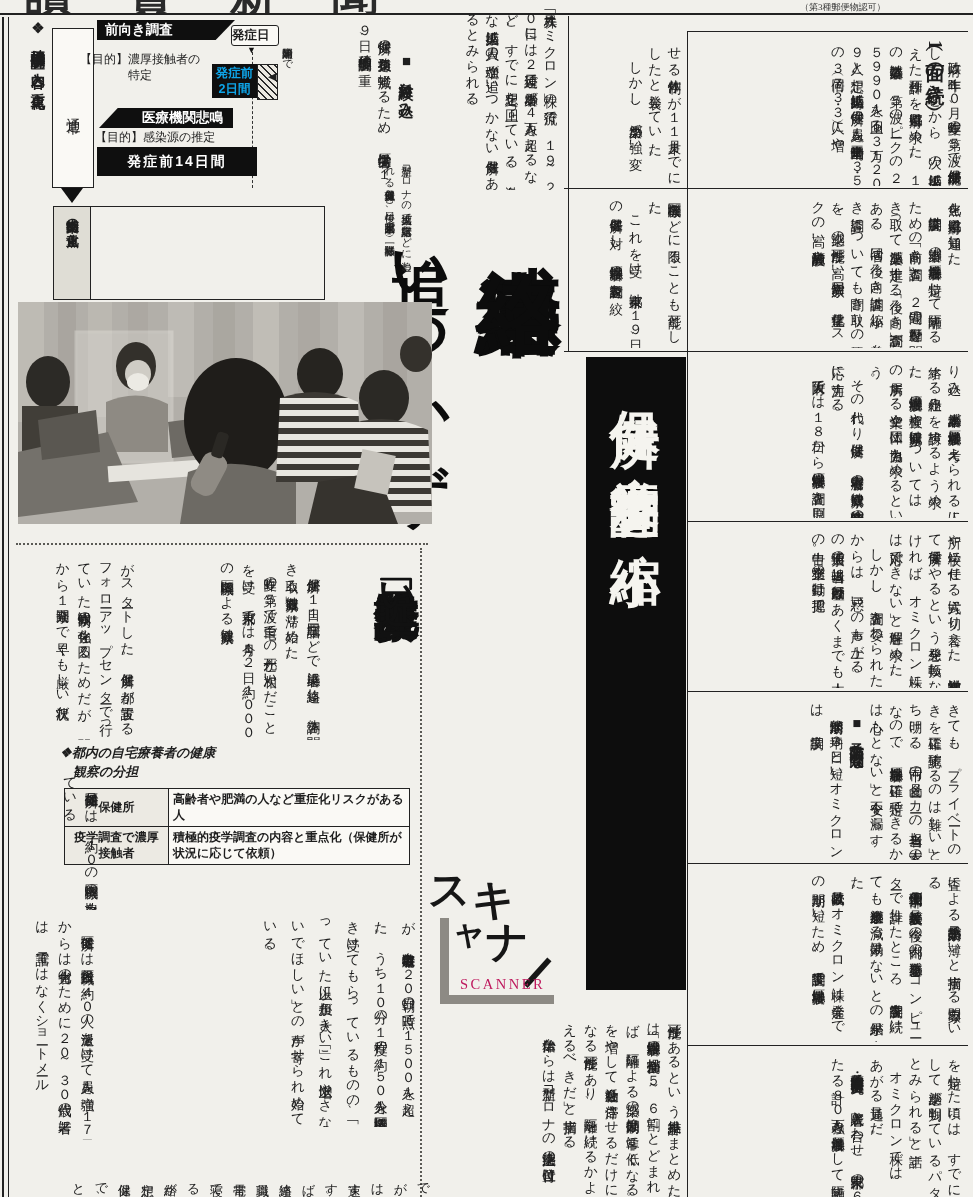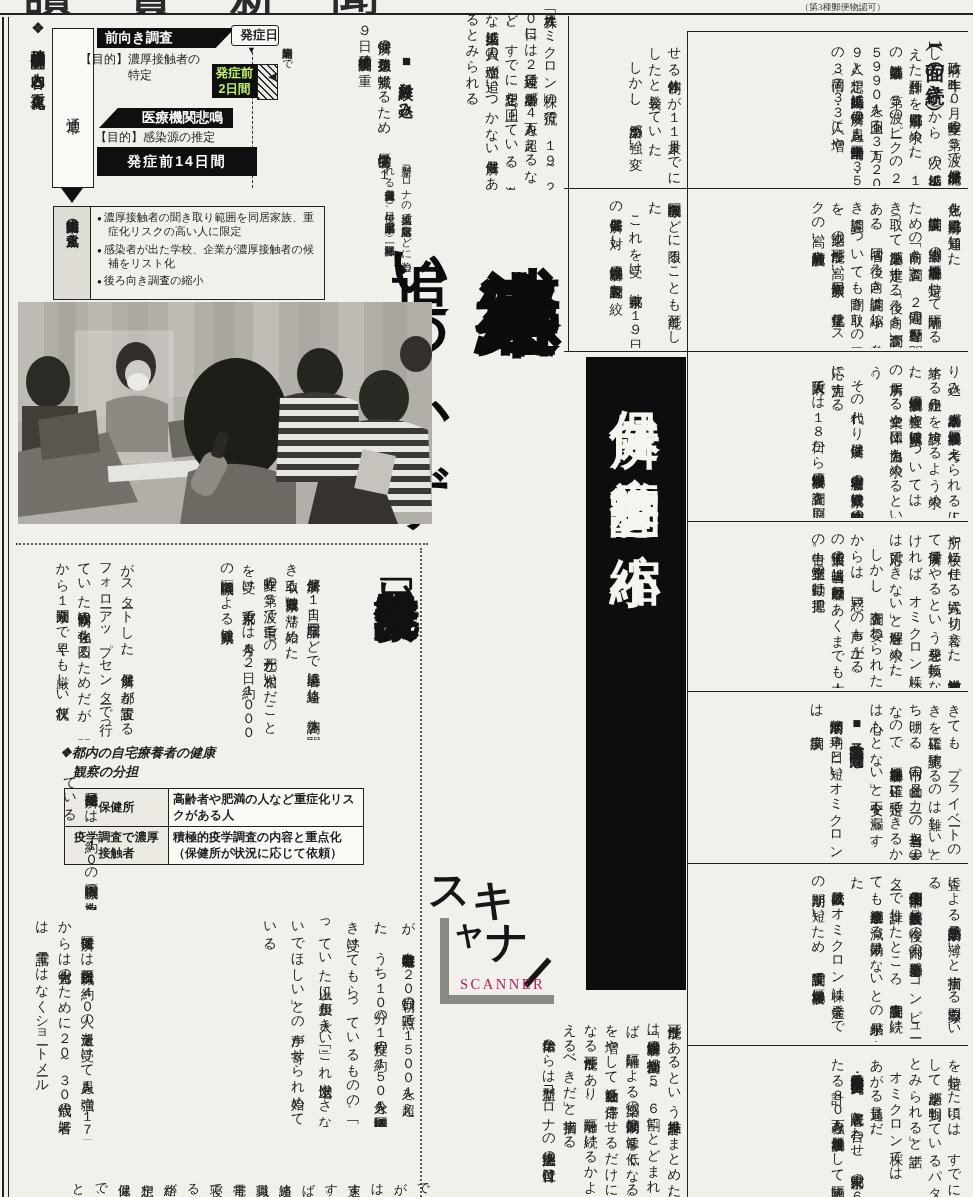--- a/index.html
+++ b/index.html
@@ -42,31 +42,31 @@
   .dot-h{border-top:2px dotted #5a5a55;}
   .dot-v{border-left:2px dotted #5a5a55;}
   
   .dg{font-family:"Liberation Sans",sans-serif;}
   #dg-title{left:28px;top:20px;height:238px;font-size:14.5px;font-weight:bold;letter-spacing:1px;}
   #dg-normal{left:52px;top:28px;width:40px;height:158px;border:1.5px solid #222;background:#faf9f5;
         display:flex;align-items:center;justify-content:center;}
   #dg-normal div{font-size:15px;letter-spacing:2px;}
   .banner{background:#0f0f0f;color:#fff;font-weight:bold;font-size:13.5px;line-height:20px;
         padding:0 10px 0 8px;}
-  #dg-fwd{left:97px;top:28px;width:120px;clip-path:polygon(0 0,100% 0,86% 100%,0 100%);}
+  #dg-fwd{left:97px;top:20px;width:120px;clip-path:polygon(0 0,100% 0,86% 100%,0 100%);}
   #dg-back{left:99px;top:108px;width:116px;clip-path:polygon(14% 0,100% 0,100% 100%,0 100%);
         text-align:right;}
   .purpose{font-size:12px;line-height:1.3;white-space:pre-line;}
   #dg-purpose1{left:80px;top:52px;width:130px;}
   #dg-purpose2{left:95px;top:130px;width:130px;}
   #dg-onset{left:231px;top:25px;width:46px;height:19px;border:1.5px solid #222;border-radius:3px;
-        background:#faf9f5;font-size:12.5px;font-weight:bold;text-align:right;line-height:19px;}
+        background:#faf9f5;font-size:12.5px;font-weight:bold;text-align:left;line-height:19px;}
   #dg-onset-tick{left:247px;top:45px;font-size:9px;color:#111;}
   #dg-dash{left:252px;top:52px;height:136px;border-left:1.5px dashed #333;}
-  #dg-pre2{left:212px;top:64px;width:45px;height:34px;background:#0f0f0f;color:#bef264;font-size:12.5px;
+  #dg-pre2{left:212px;top:64px;width:45px;height:34px;background:#0f0f0f;color:#0ea5e9;font-size:12.5px;
         font-weight:bold;text-align:center;line-height:1.25;white-space:pre-line;padding-top:2px;box-sizing:border-box;}
   #dg-hatch{left:257px;top:64px;width:19px;height:34px;border:1px solid #222;
         background:repeating-linear-gradient(45deg,#2a2a2a 0 1.5px,#ece9e2 1.5px 5px);}
   #dg-quar{left:281px;top:40px;height:70px;font-size:10.5px;letter-spacing:0;}
   #dg-quar-arrow{left:268px;top:70px;font-size:11px;}
   #dg-pre14{left:97px;top:147px;width:160px;height:29px;background:#0f0f0f;color:#fff;font-size:14px;
         font-weight:bold;text-align:center;line-height:29px;letter-spacing:2px;}
   #dg-arrow{left:61px;top:188px;width:0;height:0;border-left:11px solid transparent;
         border-right:11px solid transparent;border-top:15px solid #111;}
   #dg-focus{left:53px;top:206px;width:270px;height:92px;border:1.5px solid #222;display:flex;}
@@ -78,21 +78,21 @@
   #dg-focus li::before{content:"●";font-size:8px;margin-right:2px;}
   
   #photo{left:18px;top:302px;width:414px;height:222px;background:#b5b2ac;overflow:hidden;}
   #photo-caption{left:334px;top:158px;width:80px;height:116px;font-size:10.5px;line-height:1.6;
         letter-spacing:0;}
   
   .subhead-v{font-family:"Liberation Sans",sans-serif;font-weight:bold;font-size:15px;letter-spacing:1px;}
   
   #table-title{left:60px;top:744px;font-size:13px;font-weight:bold;white-space:pre-line;
         line-height:1.45;}
-  #obs-table{left:64px;top:788px;width:300px;border-collapse:collapse;background:#faf9f5;padding-left:16px;}
+  #obs-table{left:64px;top:788px;width:346px;border-collapse:collapse;background:#faf9f5;padding-left:16px;}
   #obs-table td{border:1.2px solid #222;font-size:12px;line-height:1.3;padding:3px 4px;
         font-family:"Liberation Sans",sans-serif;font-weight:bold;}
   #obs-table td.org{width:95px;text-align:center;font-weight:bold;background:#eceae3;}
   
   #scanner{left:424px;top:862px;width:142px;height:152px;}
   #scanner .kana{position:absolute;font-family:"Liberation Sans",sans-serif;font-weight:bold;color:#161616;}
   #sc-k1{left:4px;top:0;font-size:42px;}
   #sc-k2{left:48px;top:10px;font-size:42px;}
   #sc-k3{left:28px;top:48px;font-size:34px;}
   #sc-k4{left:62px;top:52px;font-size:42px;}
@@ -210,26 +210,20 @@
   <div class="abs vt dg" id="dg-quar">隔離開始まで</div>
   <div class="abs dg" id="dg-quar-arrow">◀</div>
   <div class="abs dg banner" id="dg-back">医療機関悲鳴</div>
   <div class="abs dg purpose" id="dg-purpose2">【目的】感染源の推定</div>
   <div class="abs dg" id="dg-pre14">発症前14日間</div>
   <div class="abs" id="dg-arrow"></div>
   <div class="abs dg" id="dg-focus">
     <div id="dg-focus-strip">
       <div class="vt">感染拡大時の重点化</div>
     </div>
-    <ul>
-
-    <li>濃厚接触者の聞き取り範囲を同居家族、重症化リスクの高い人に限定</li>
-        <li>感染者が出た学校、企業が濃厚接触者の候補をリスト化</li>
-        <li>後ろ向き調査の縮小</li>
-      </ul>
   </div>
 
   <div class="abs vt" id="photo-caption">新型コロナの感染拡大で電話対応などに追われる保健所職員ら（20日午後、東京都品川区で）＝林陽一撮影</div>
   <div class="abs" id="photo">
     <svg width="414" height="222" viewBox="0 0 414 222">
       <rect width="414" height="222" fill="#b2afa9"></rect>
       <g opacity="0.55">
         <rect x="0" y="0" width="26" height="120" fill="#c8c5be"></rect>
           <rect x="40" y="0" width="18" height="110" fill="#a29e97"></rect>
         <rect x="70" y="0" width="24" height="115" fill="#c3c0b9"></rect>

